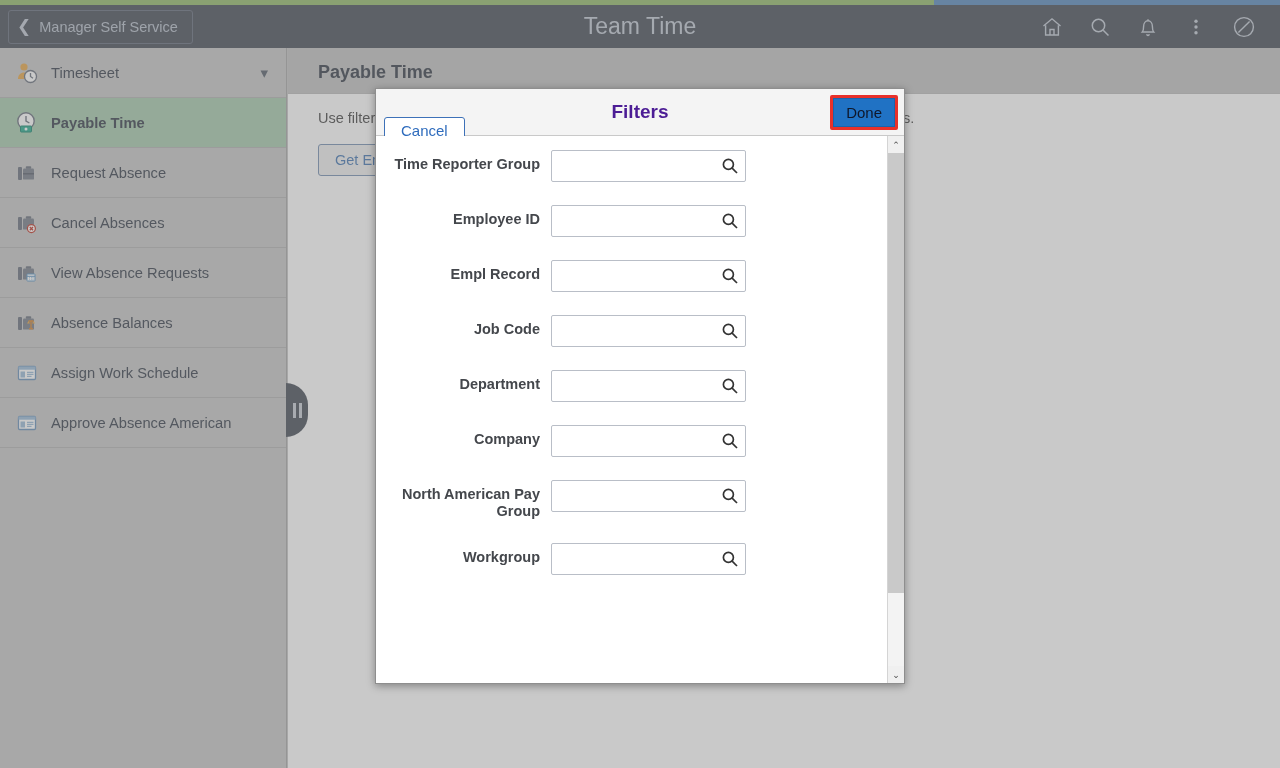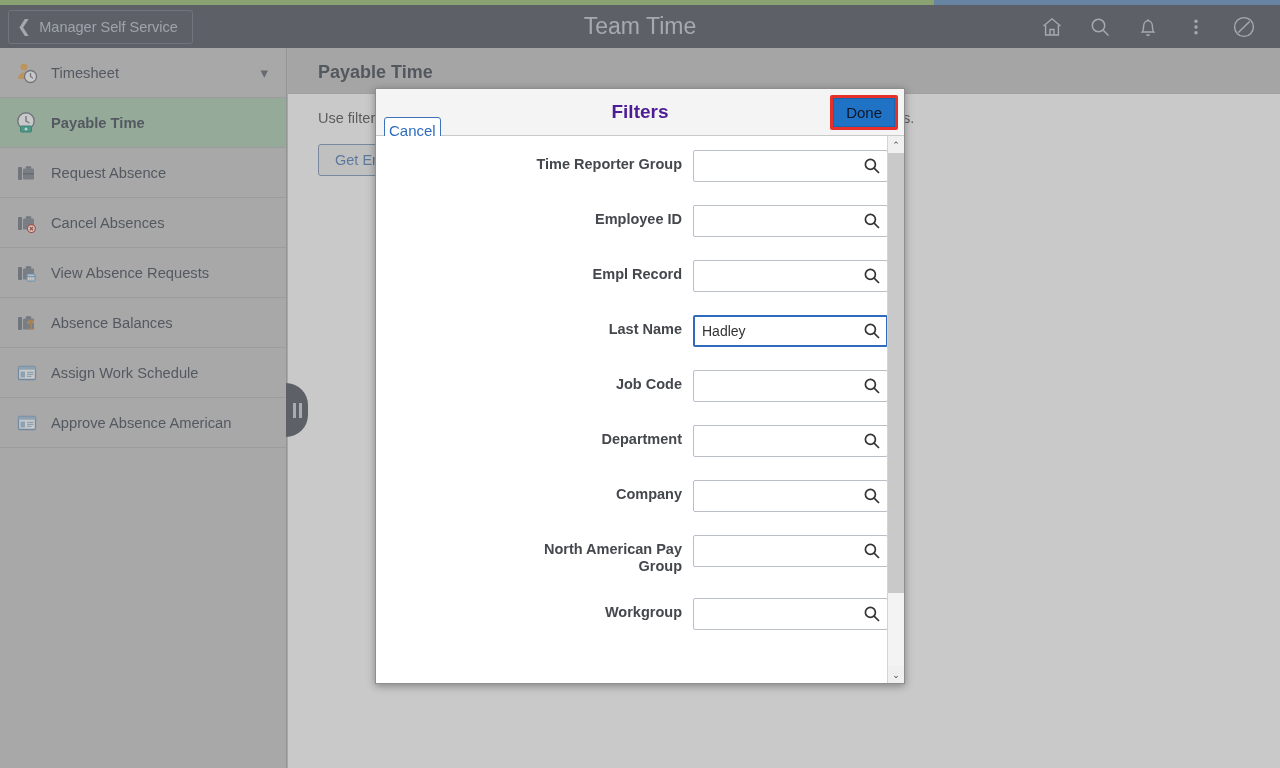--- a/index.html
+++ b/index.html
@@ -191,21 +191,21 @@
     position: relative;
     flex: 0 0 47px;
   }
   .btn-cancel {
     margin-left: 8px;
     border: 1px solid #3d71b8;
     border-radius: 3px;
     background: #ffffff;
     color: #2f6cbd;
     font-size: 15px;
-    padding: 4px 4px;
+    padding: 4px 16px;
     cursor: pointer;
     font-family: "Liberation Sans", sans-serif;
     margin-top: 36px;
   }
   .modal-title {
     position: absolute; left: 0; right: 0;
     text-align: center;
     font-size: 19px;
     font-weight: bold;
     color: #4c1d95;
@@ -239,21 +239,20 @@
     position: absolute; top: 0; left: 0;
     width: 512px; height: 100%;
     padding: 14px 0 0 0;
     overflow: hidden;
   }
   .frow {
     display: flex;
     align-items: flex-start;
     margin-bottom: 23px;
     padding-left: 10px;
-    justify-content: flex-end;
   }
   .flabel {
     width: 165px;
     text-align: right;
     font-size: 14.5px;
     font-weight: bold;
     color: #44474c;
     padding-top: 6px;
     padding-right: 11px;
     line-height: 17px;
@@ -508,27 +507,20 @@
                 </svg></span></div>
           </div>
           <div class="frow">
             <div class="flabel">Empl Record</div>
             <div class="fctrl"><input type="text" value="" style=""><span class="mag"><svg viewBox="0 0 20 20" width="20" height="20" fill="none" stroke="#333" stroke-width="1.7">
                   <circle cx="8.4" cy="8.4" r="5"></circle>
                   <path d="M12.1 12.1 L17 17"></path>
                 </svg></span></div>
           </div>
           <div class="frow">
-            <div class="flabel">Last Name</div>
-            <div class="fctrl focused"><input type="text" value="Hadley" style=""><span class="mag"><svg viewBox="0 0 20 20" width="20" height="20" fill="none" stroke="#333" stroke-width="1.7">
-                  <circle cx="8.4" cy="8.4" r="5"></circle>
-                  <path d="M12.1 12.1 L17 17"></path>
-                </svg></span></div>
-          </div>
-          <div class="frow">
             <div class="flabel">Job Code</div>
             <div class="fctrl"><input type="text" value="" style=""><span class="mag"><svg viewBox="0 0 20 20" width="20" height="20" fill="none" stroke="#333" stroke-width="1.7">
                   <circle cx="8.4" cy="8.4" r="5"></circle>
                   <path d="M12.1 12.1 L17 17"></path>
                 </svg></span></div>
           </div>
           <div class="frow">
             <div class="flabel">Department</div>
             <div class="fctrl"><input type="text" value="" style=""><span class="mag"><svg viewBox="0 0 20 20" width="20" height="20" fill="none" stroke="#333" stroke-width="1.7">
                   <circle cx="8.4" cy="8.4" r="5"></circle>

